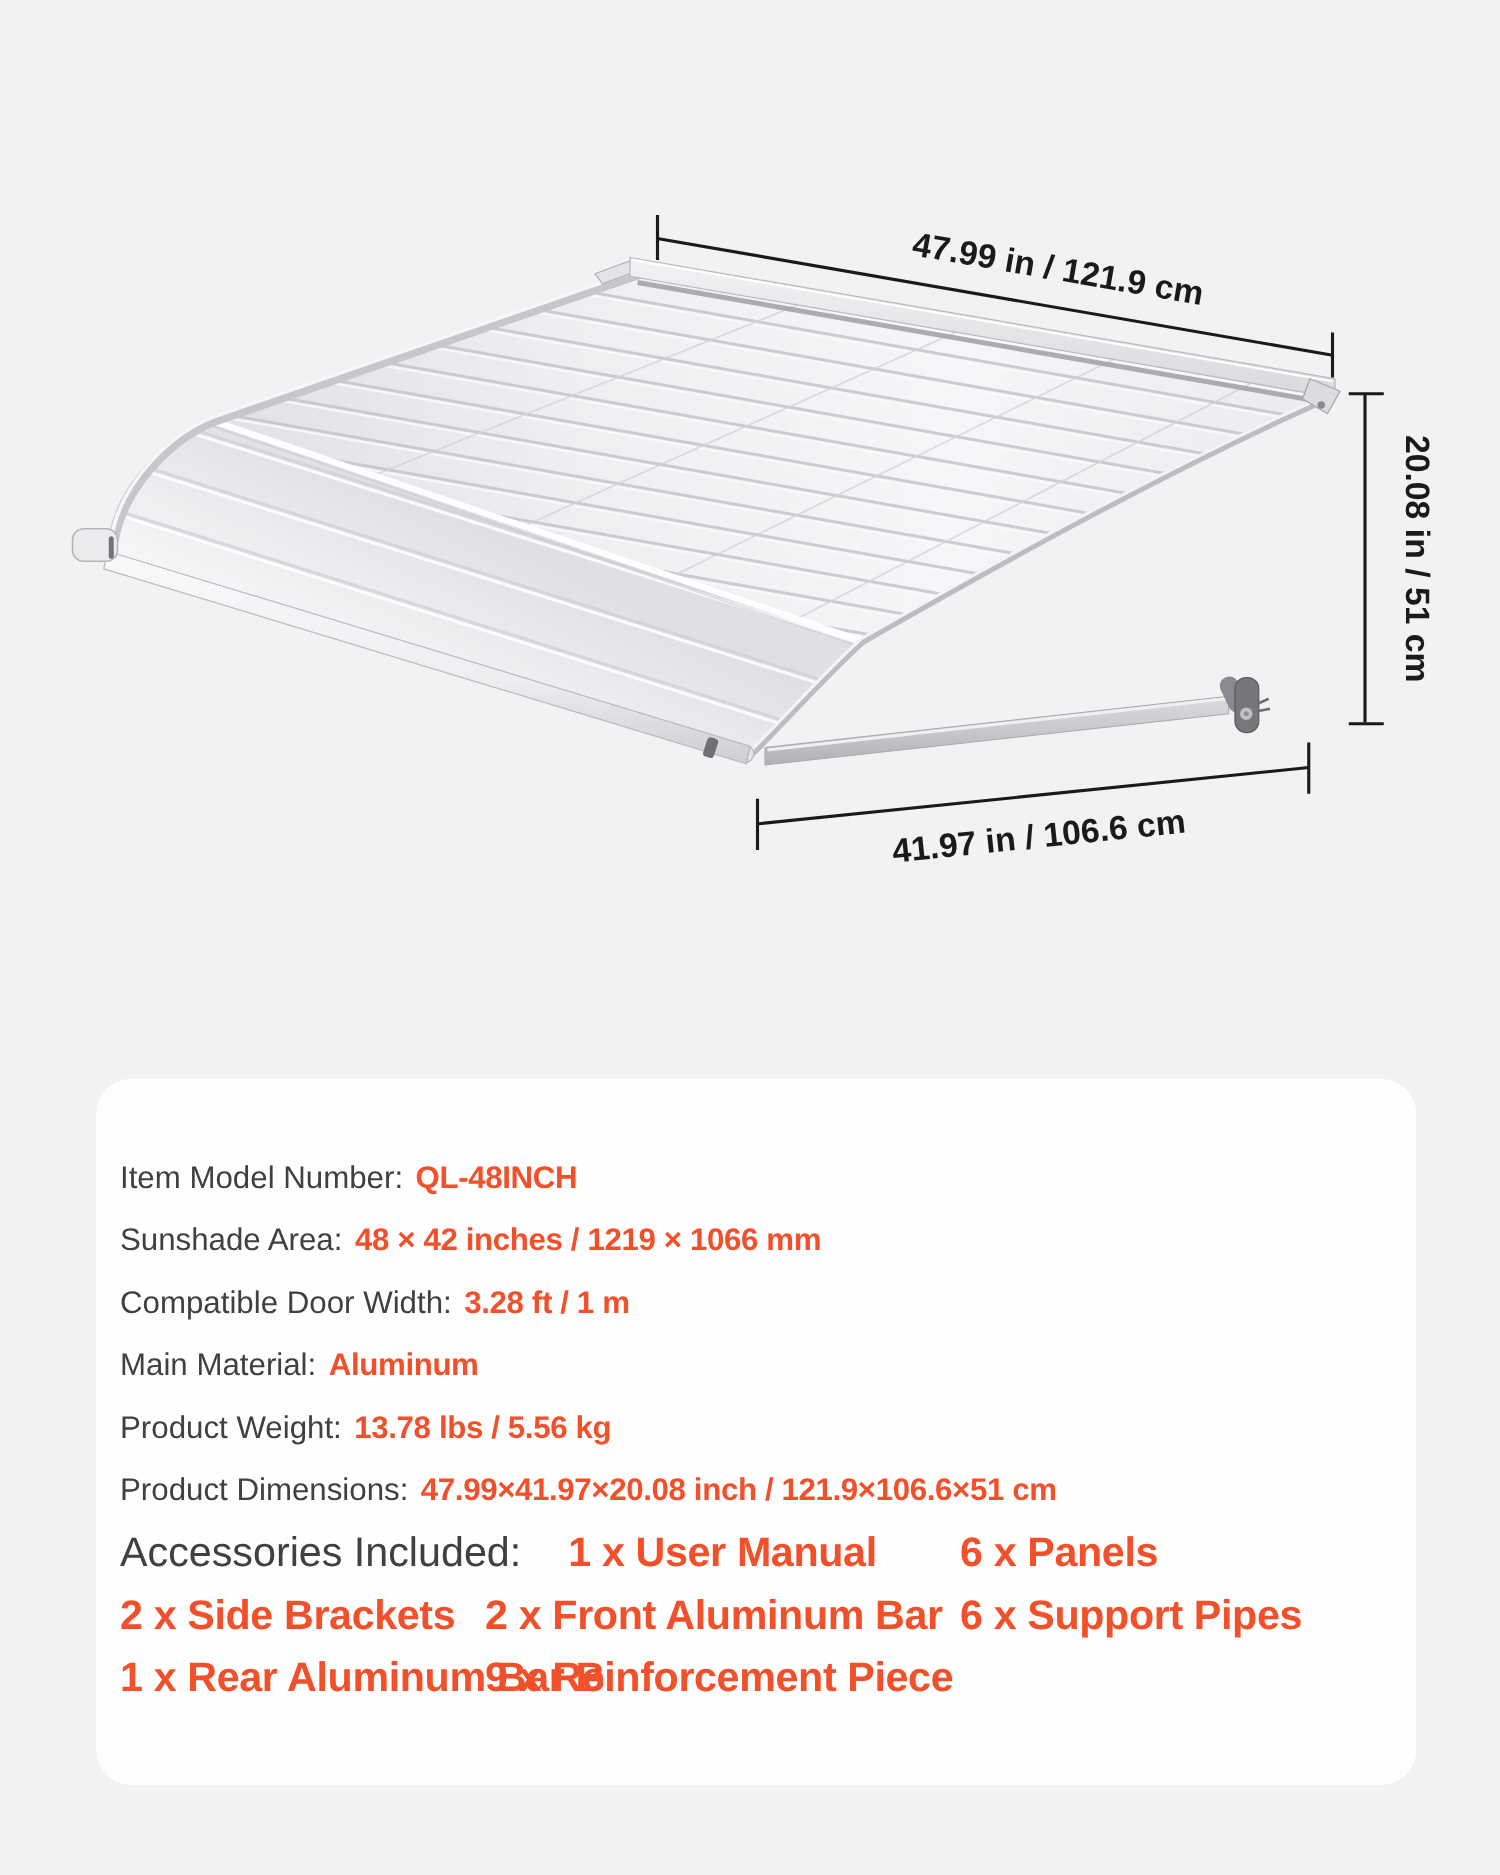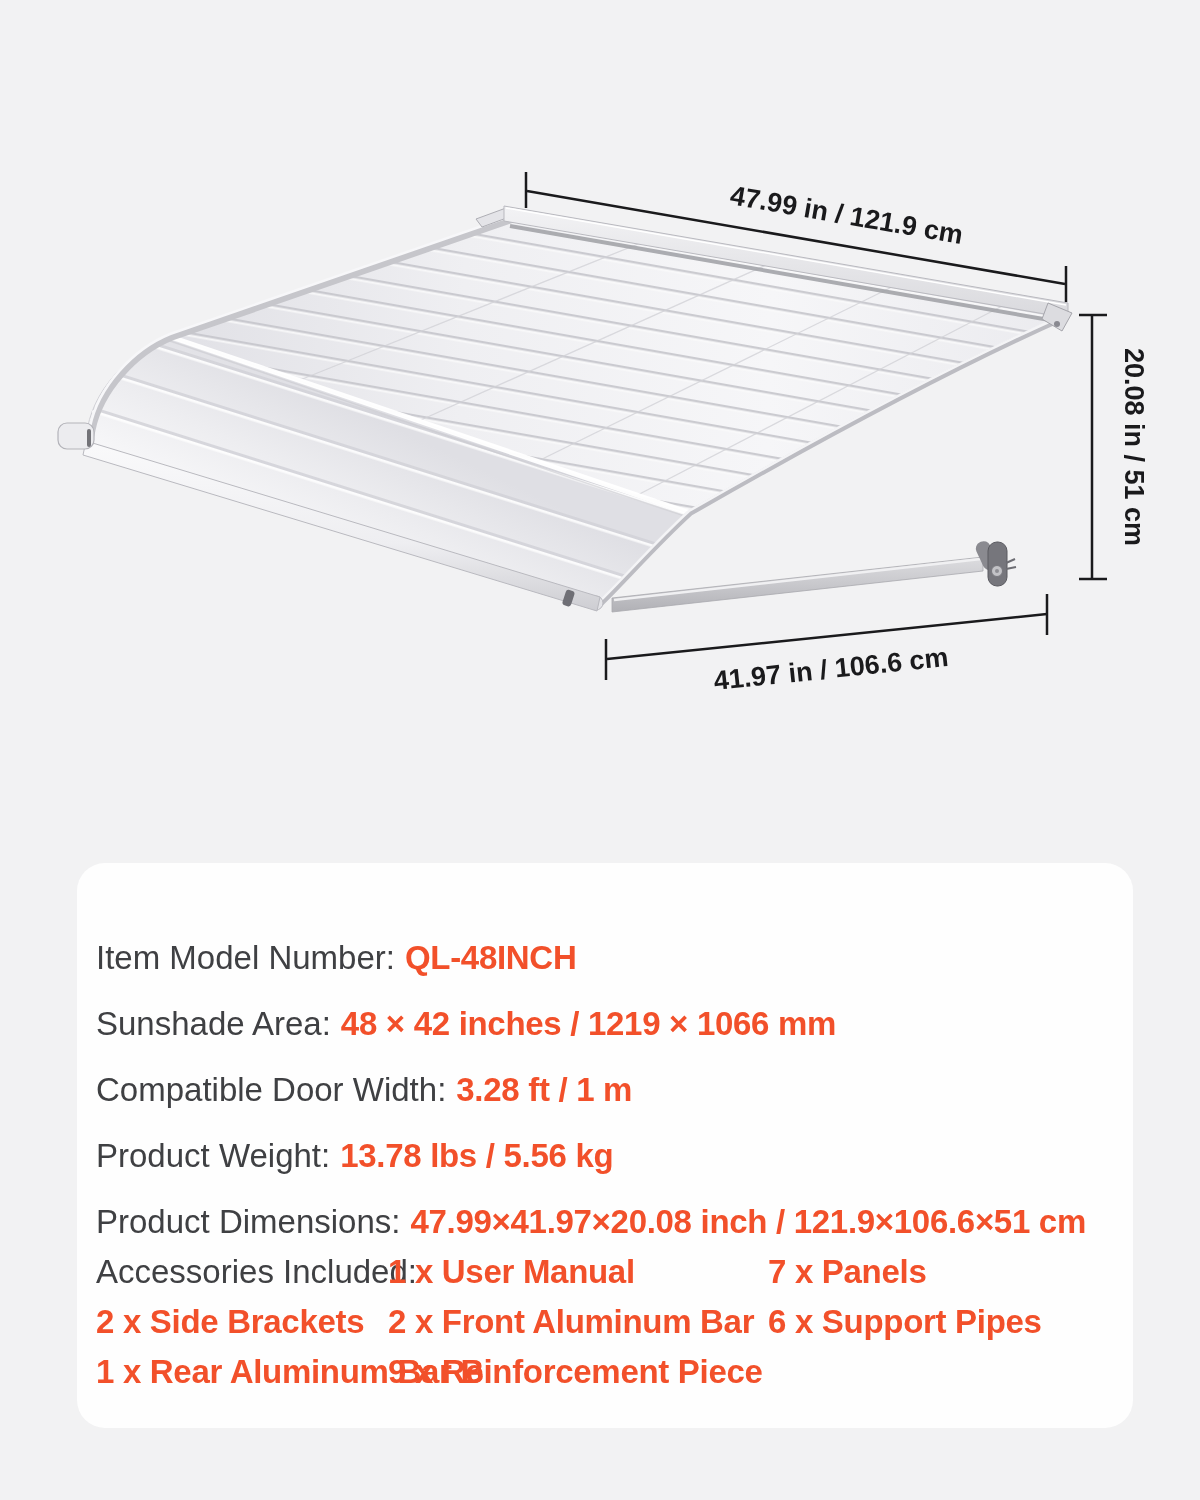--- a/index.html
+++ b/index.html
@@ -20,38 +20,37 @@
   .spec-card {
     position:absolute;
     left:77px; top:863px;
     width:1056px; height:565px;
     background:#fefefe;
     border-radius:28px;
     box-sizing:border-box;
     padding:54px 20px 0 19px;
   }
   .spec-row {
-    font-size:33px;
+    font-size:25px;
     line-height:50px;
     white-space:nowrap;
-    margin-top:16px;
   }
   .lbl { color:#3f4043; }
   .val { color:#f2502a; font-weight:700; letter-spacing:-0.3px; }
   .spec-row .val { margin-left:10px; }
   .acc-grid {
     display:grid;
     grid-template-columns:292px 380px 1fr;
   }
   .acc-grid span {
     font-size:33px;
     line-height:50px;
     white-space:nowrap;
   }
-  .acc-center { text-align:left; }
+  .acc-center { text-align:center; }
 </style>
 </head>
 <body>
 
 <svg class="diagram" width="1200" height="830" viewBox="0 0 1200 830">
   <defs>
     <linearGradient id="gTop" gradientUnits="userSpaceOnUse" x1="200" y1="300" x2="1080" y2="330">
       <stop offset="0" stop-color="#e2e2e7"></stop>
       <stop offset="0.3" stop-color="#efeff2"></stop>
       <stop offset="0.65" stop-color="#f6f6f8"></stop>
@@ -175,30 +174,33 @@
   <div class="spec-row">
     <span class="lbl">Item Model Number:</span><span class="val">QL-48INCH</span>
   </div>
   <div class="spec-row">
     <span class="lbl">Sunshade Area:</span><span class="val">48 × 42 inches / 1219 × 1066 mm</span>
   </div>
   <div class="spec-row">
     <span class="lbl">Compatible Door Width:</span><span class="val">3.28 ft / 1 m</span>
   </div>
   <div class="spec-row">
+    <span class="lbl">Main Material:</span><span class="val">Aluminum</span>
+  </div>
+  <div class="spec-row">
     <span class="lbl">Product Weight:</span><span class="val">13.78 lbs / 5.56 kg</span>
   </div>
   <div class="spec-row">
     <span class="lbl">Product Dimensions:</span><span class="val">47.99×41.97×20.08 inch / 121.9×106.6×51 cm</span>
   </div>
 
   <div class="acc-grid">
     <span class="lbl">Accessories Included:</span>
     <span class="val acc-center">1 x User Manual</span>
-    <span class="val">7 x Panels</span>
+    <span class="val">6 x Panels</span>
 
     <span class="val">2 x Side Brackets</span>
     <span class="val">2 x Front Aluminum Bar</span>
 
     <span class="val">6 x Support Pipes</span>
     <span class="val">1 x Rear Aluminum Bar B</span>
     <span class="val">9 x Reinforcement Piece</span>
   </div>
 </div>
 

